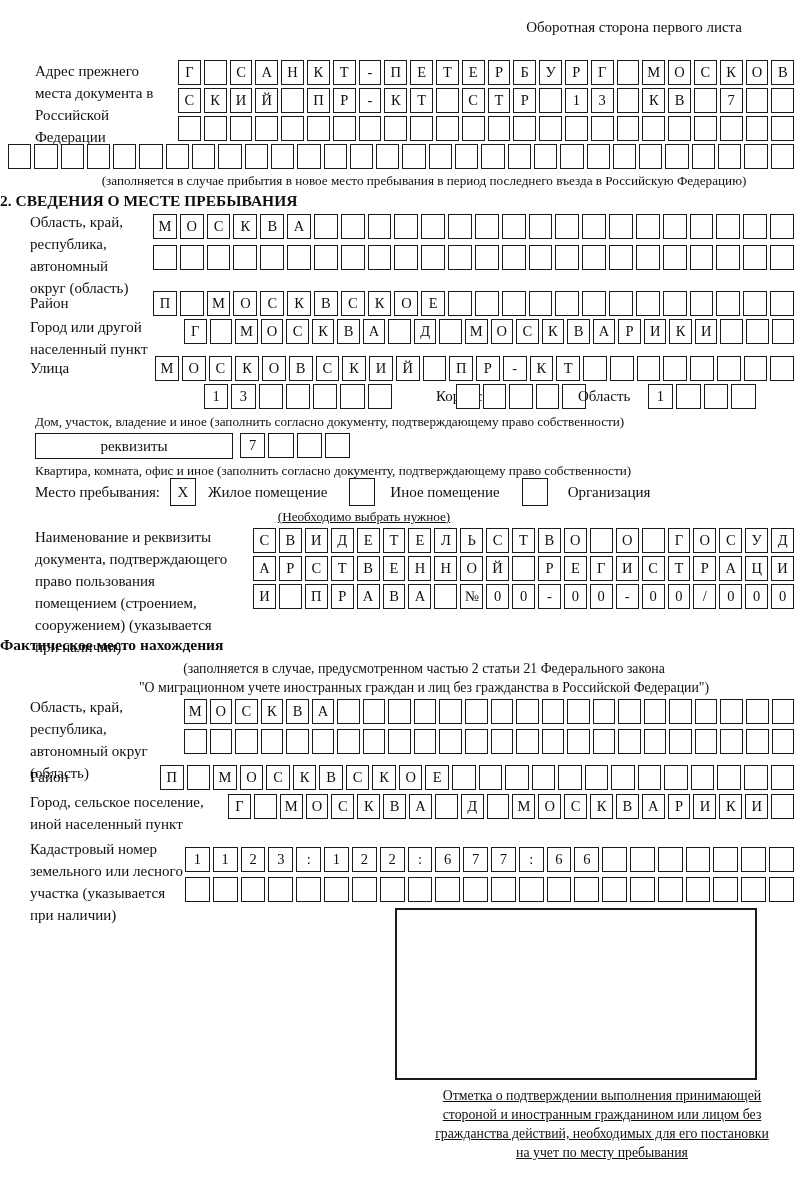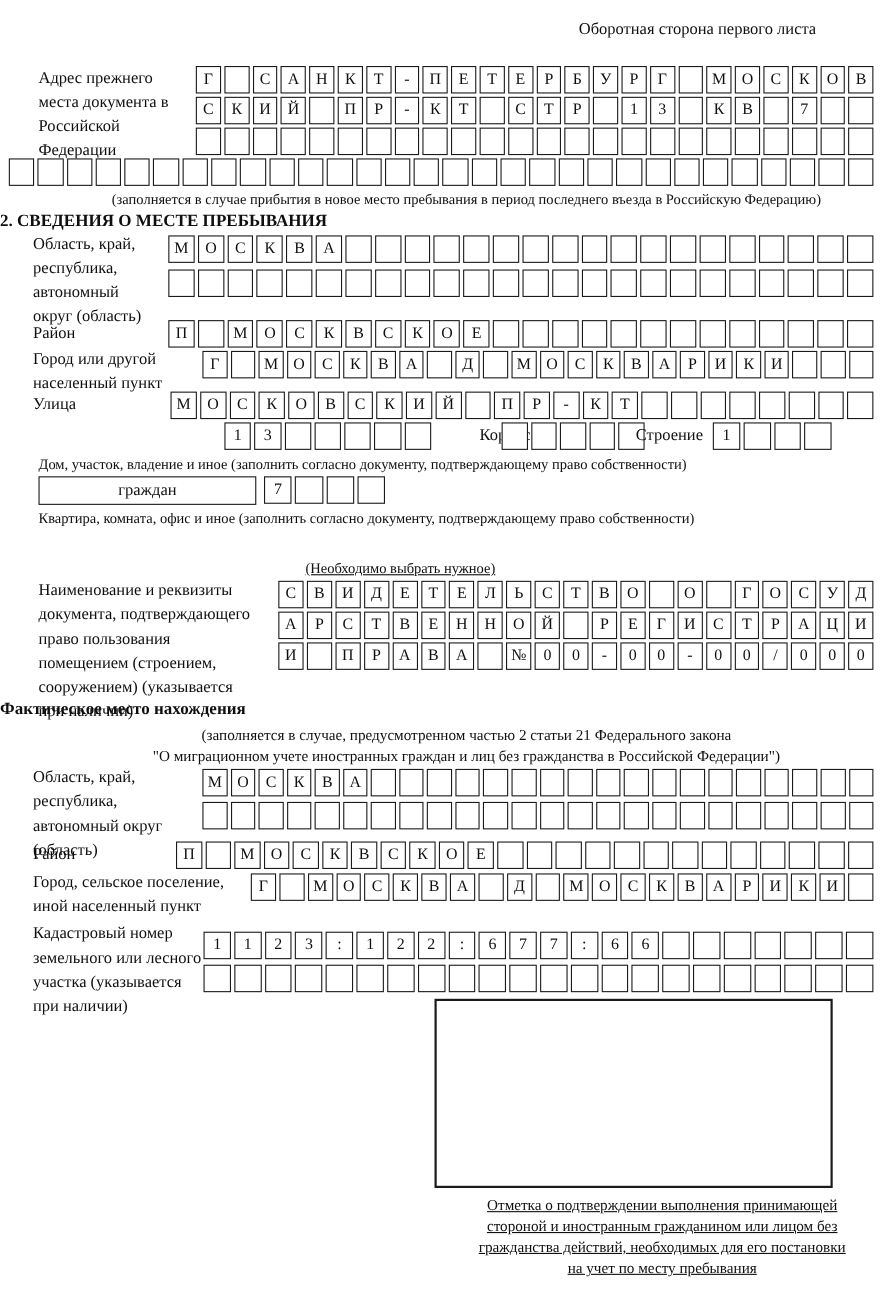--- a/index.html
+++ b/index.html
@@ -298,38 +298,47 @@
       <span class="cell"></span>
     </div>
   <div class="abs label" style="left:399px; top:385px;margin-left:37px;">Корпус</div>
   <div class="abs boxrow" style="left:456px; top:384px; width:130px;">
       <span class="cell"></span>
       <span class="cell"></span>
       <span class="cell"></span>
       <span class="cell"></span>
       <span class="cell"></span>
     </div>
-  <div class="abs label" style="left:578px; top:385px;">Строение</div>
+  <div class="abs label" style="left:578px; top:385px;">Область</div>
   <div class="abs boxrow" style="left:648px; top:384px; width:108px;">
       <span class="cell">1</span>
       <span class="cell"></span>
       <span class="cell"></span>
       <span class="cell"></span>
     </div>
   <div class="abs caption" style="left:35px; top:413px; width:740px;">Дом, участок, владение и иное (заполнить согласно документу, подтверждающему право собственности)</div>
 
-  <div class="abs widebox" style="left:35px; top:433px; width:196px;">граждан</div>
+  <div class="abs widebox" style="left:35px; top:433px; width:196px;">реквизиты</div>
   <div class="abs boxrow" style="left:240px; top:433px; width:110px;">
       <span class="cell">7</span>
       <span class="cell"></span>
       <span class="cell"></span>
       <span class="cell"></span>
     </div>
   <div class="abs caption" style="left:35px; top:462px; width:740px;">Квартира, комната, офис и иное (заполнить согласно документу, подтверждающему право собственности)</div>
 
+  <div class="abs" style="left:35px; top:478px; display:flex; align-items:center;">
+    <span class="label">Место пребывания:</span>
+    <span class="checkbox" style="margin-left:10px;">X</span>
+    <span class="label" style="margin-left:12px;">Жилое помещение</span>
+    <span class="checkbox" style="margin-left:22px;"></span>
+    <span class="label" style="margin-left:15px;">Иное помещение</span>
+    <span class="checkbox" style="margin-left:22px;"></span>
+    <span class="label" style="margin-left:20px;">Организация</span>
+  </div>
   <div class="abs caption center" style="left:150px; top:508px; width:380px;text-decoration:underline;">(Необходимо выбрать нужное)</div>
 
   <div class="abs label" style="left:35px; top:526px; width:202px;">Наименование и реквизиты документа, подтверждающего право пользования помещением (строением, сооружением) (указывается при наличии)</div>
   <div class="abs boxrow" style="left:253px; top:528px; width:541px;">
       <span class="cell">С</span>
       <span class="cell">В</span>
       <span class="cell">И</span>
       <span class="cell">Д</span>
       <span class="cell">Е</span>
       <span class="cell">Т</span>

